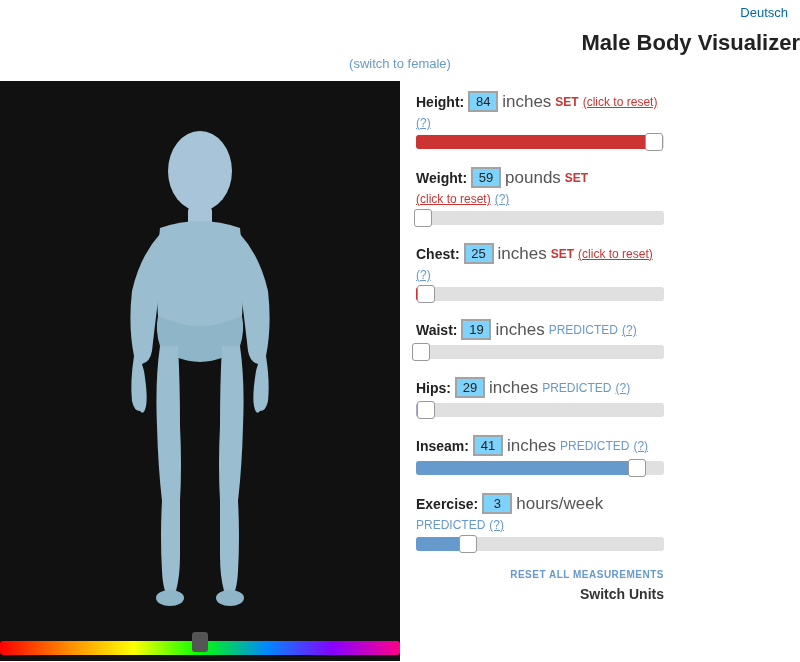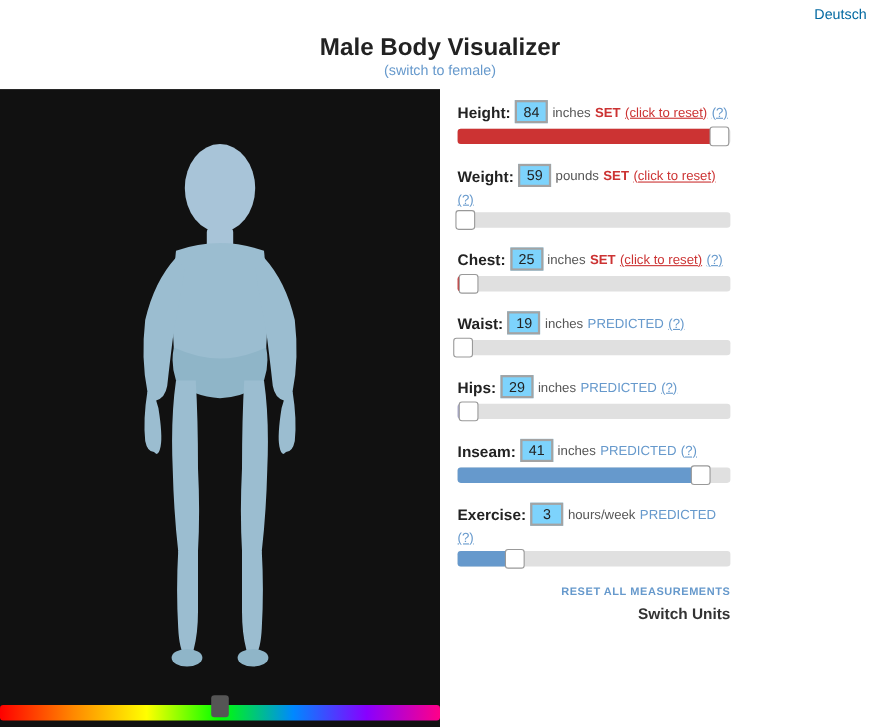--- a/index.html
+++ b/index.html
@@ -14,21 +14,21 @@
       text-align: right;
       padding: 4px 12px;
     }
     .top-bar a {
       color: #0369a1;
       text-decoration: none;
       font-size: 13px;
     }
 
     .page-title {
-      text-align: center;
+      text-align: right;
       font-size: 22px;
       font-weight: bold;
       margin-top: 6px;
       color: #222;
     }
 
     .subtitle {
       text-align: center;
       color: #6699cc;
       font-size: 13px;
@@ -105,21 +105,21 @@
       border: 2px solid #a3a3a3;
       padding: 1px 5px;
       font-size: 13px;
       color: #222;
       min-width: 30px;
       text-align: center;
       background: #7dd3fc;
     }
 
     .unit-text {
-      font-size: 12px;
+      font-size: 17px;
       color: #555;
     }
 
     .set-link {
       font-size: 12px;
       color: #cc3333;
       font-weight: bold;
     }
 
     .click-reset {

